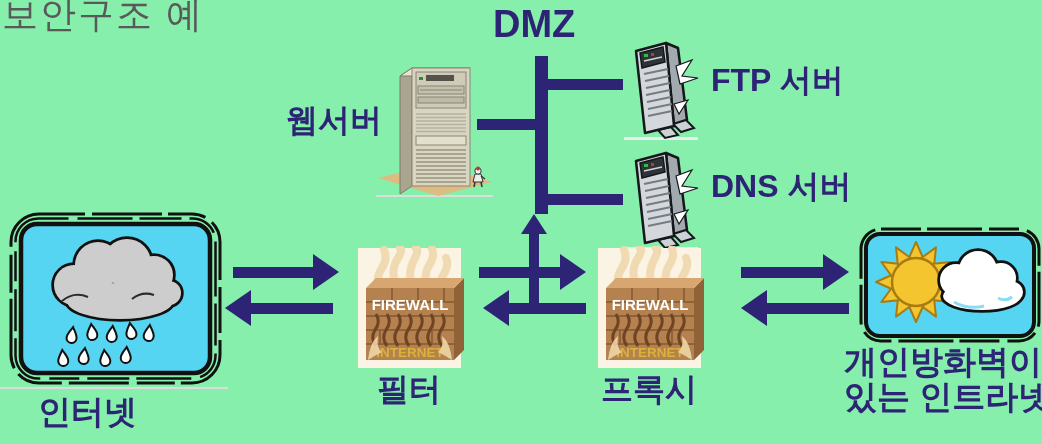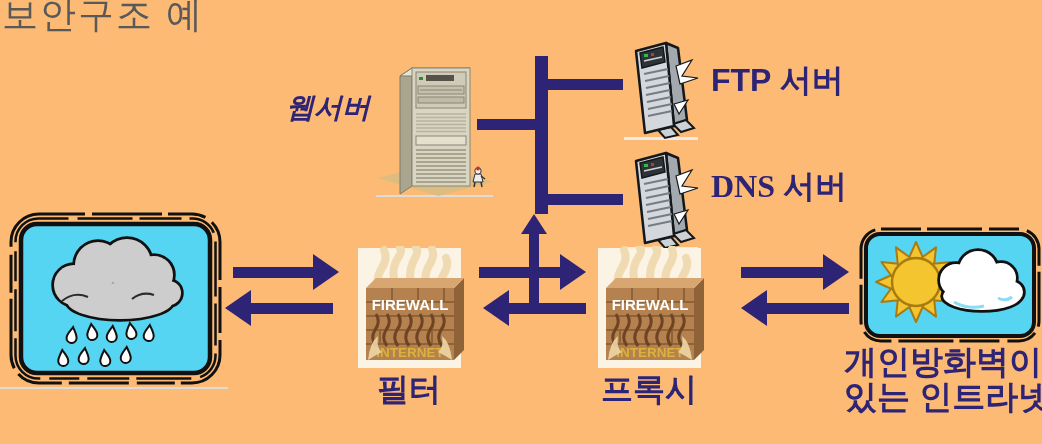--- a/index.html
+++ b/index.html
@@ -1,19 +1,19 @@
 <!DOCTYPE html>
 <html style="--accent: #2E2476;"><head>
 <meta charset="utf-8">
 <style>
   :root { --accent:#2E2476; }
   html,body { margin:0; padding:0; background:#fff; }
   #stage {
     position:relative; width:1042px; height:444px; overflow:hidden;
-    background:#fdba74; font-family:"Liberation Sans", sans-serif;
+    background:#86efac; font-family:"Liberation Sans", sans-serif;
   }
   .lbl {
     position:absolute; font-weight:700; color:var(--accent);
     white-space:nowrap; line-height:1.3;
   }
   .title {
     position:absolute; color:#595959; font-weight:400;
     letter-spacing:2px; white-space:nowrap;
   }
   .line { position:absolute; background:var(--accent); }
@@ -42,20 +42,21 @@
   .twoline { text-align:center; }
   svg text { font-family:"Liberation Sans", sans-serif; }
 </style>
 </head>
 <body>
 
 <div id="stage">
 
   <div class="title" style="left:2px; top:-9px; font-size:36px;">보안구조 예</div>
 
+  <div class="lbl" style="left:493px; top:0px; font-size:38px;">DMZ</div>
 
   <div class="line" style="left:535px; top:56px; width:13px; height:158px;"></div>
   <div class="line" style="left:545px; top:79px; width:78px; height:11px;"></div>
   <div class="line" style="left:477px; top:119px; width:60px; height:11px;"></div>
   <div class="line" style="left:545px; top:194px; width:78px; height:11px;"></div>
 
   <svg class="img" style="left:372px; top:44px;" width="125" height="160" viewBox="0 0 125 160">
     <rect x="4" y="151" width="117" height="2" fill="#DDDDDD"></rect>
     <polygon points="6,134 62,120 120,138 66,152" fill="#DDBC82"></polygon>
     <polygon points="28,32 40,24 40,142 28,150" fill="#A9A58F" stroke="#7E7A66" stroke-width="1"></polygon>
@@ -90,21 +91,21 @@
     <g transform="translate(103,124)">
       <polygon points="0,6 6,6 8,14 -2,14" fill="#EEEEEE" stroke="#333333" stroke-width="1"></polygon>
       <line x1="0" y1="14" x2="-1" y2="19" stroke="#333333" stroke-width="1.5"></line>
       <line x1="6" y1="14" x2="7" y2="19" stroke="#333333" stroke-width="1.5"></line>
       <line x1="6" y1="8" x2="10" y2="11" stroke="#333333" stroke-width="1.5"></line>
       <circle cx="3" cy="3" r="3.2" fill="#F2F2F2" stroke="#333333" stroke-width="1"></circle>
       <circle cx="3" cy="0.6" r="2" fill="#C0392B"></circle>
     </g>
   </svg>
 
-  <div class="lbl" style="left:286px; top:90px; font-size:28px;font-style:italic;">웹서버</div>
+  <div class="lbl" style="left:286px; top:100px; font-size:32px;">웹서버</div>
 
   <svg class="img" style="left:618px; top:38px;" width="88" height="105" viewBox="0 0 88 105">
     <rect x="6" y="99" width="74" height="3" fill="#ECECEC"></rect>
     <polygon points="48,5 60,10 69,82 56,88" fill="#A2A9AF" stroke="#15181B" stroke-width="2.5" stroke-linejoin="round"></polygon>
     <polygon points="55,86 68,82 76,90 63,94" fill="#CDD2D6" stroke="#15181B" stroke-width="2"></polygon>
     <polygon points="40,92 53,89 60,97 47,100" fill="#CDD2D6" stroke="#15181B" stroke-width="2"></polygon>
     <polygon points="18,13 48,5 56,88 27,95" fill="#D4D8DC" stroke="#15181B" stroke-width="2.5" stroke-linejoin="round"></polygon>
     <polygon points="22,15 45,9 47,24 24,30" fill="#2E3338" stroke="#15181B" stroke-width="1.5"></polygon>
     <rect x="26" y="16" width="4" height="3" fill="#39B54A"></rect>
     <rect x="33" y="15" width="3" height="3" fill="#C0392B"></rect>
@@ -140,21 +141,21 @@
       <line x1="28" y1="50" x2="52" y2="45"></line>
         <line x1="28" y1="57" x2="52" y2="52"></line>
       <line x1="29" y1="64" x2="53" y2="59"></line>
         <line x1="30" y1="71" x2="54" y2="66"></line>
       <line x1="30" y1="78" x2="54" y2="73"></line>
     </g>
     <polygon points="58,28 74,22 64,38 80,40 62,46" fill="#FFFFFF" stroke="#15181B" stroke-width="1.2"></polygon>
     <polygon points="56,66 70,62 61,76" fill="#FFFFFF" stroke="#15181B" stroke-width="1.2"></polygon>
   </svg>
 
-  <div class="lbl" style="left:711px; top:166px; font-size:32px;font-family:Liberation Serif, serif;">DNS 서버</div>
+  <div class="lbl" style="left:711px; top:166px; font-size:32px;">DNS 서버</div>
 
   <svg class="img" style="left:8px; top:211px;" width="216" height="177" viewBox="0 0 216 177">
     <rect x="3" y="3" width="209" height="169" rx="28" fill="none" stroke="#111111" stroke-width="3" stroke-dasharray="46 7 70 6 38 8 60 7"></rect>
     <rect x="7.5" y="7.5" width="200" height="160" rx="23" fill="none" stroke="#111111" stroke-width="2.5" stroke-dasharray="30 9 55 7 42 8"></rect>
     <rect x="13" y="13" width="189" height="149" rx="16" fill="#55D5F2" stroke="#111111" stroke-width="4.5"></rect>
     <g stroke="#111111" stroke-width="3.5" fill="#CDCDCD">
       <circle cx="66" cy="74" r="21"></circle>
         <circle cx="90" cy="54" r="24"></circle>
       <circle cx="119" cy="52" r="25"></circle>
         <circle cx="146" cy="64" r="20"></circle>
@@ -181,20 +182,21 @@
     <use href="#dropShape" transform="translate(104,123) rotate(5)"></use>
     <use href="#dropShape" transform="translate(123,120) rotate(-8)"></use>
     <use href="#dropShape" transform="translate(141,122) rotate(6)"></use>
     <use href="#dropShape" transform="translate(55,147) rotate(-5)"></use>
     <use href="#dropShape" transform="translate(76,145) rotate(7)"></use>
     <use href="#dropShape" transform="translate(97,147) rotate(-6)"></use>
     <use href="#dropShape" transform="translate(118,144) rotate(5)"></use>
   </svg>
   <div class="line" style="left:0px; top:387px; width:228px; height:2px; background:#DCDCDC;"></div>
 
+  <div class="lbl" style="left:38px; top:391px; font-size:33px;">인터넷</div>
 
   <div class="arr right" style="left:233px; top:254px; width:106px;">
     <div class="shaft"></div>
       <div class="head"></div>
   </div>
   <div class="arr left" style="left:225px; top:290px; width:108px;">
     <div class="shaft"></div>
       <div class="head"></div>
   </div>
 

